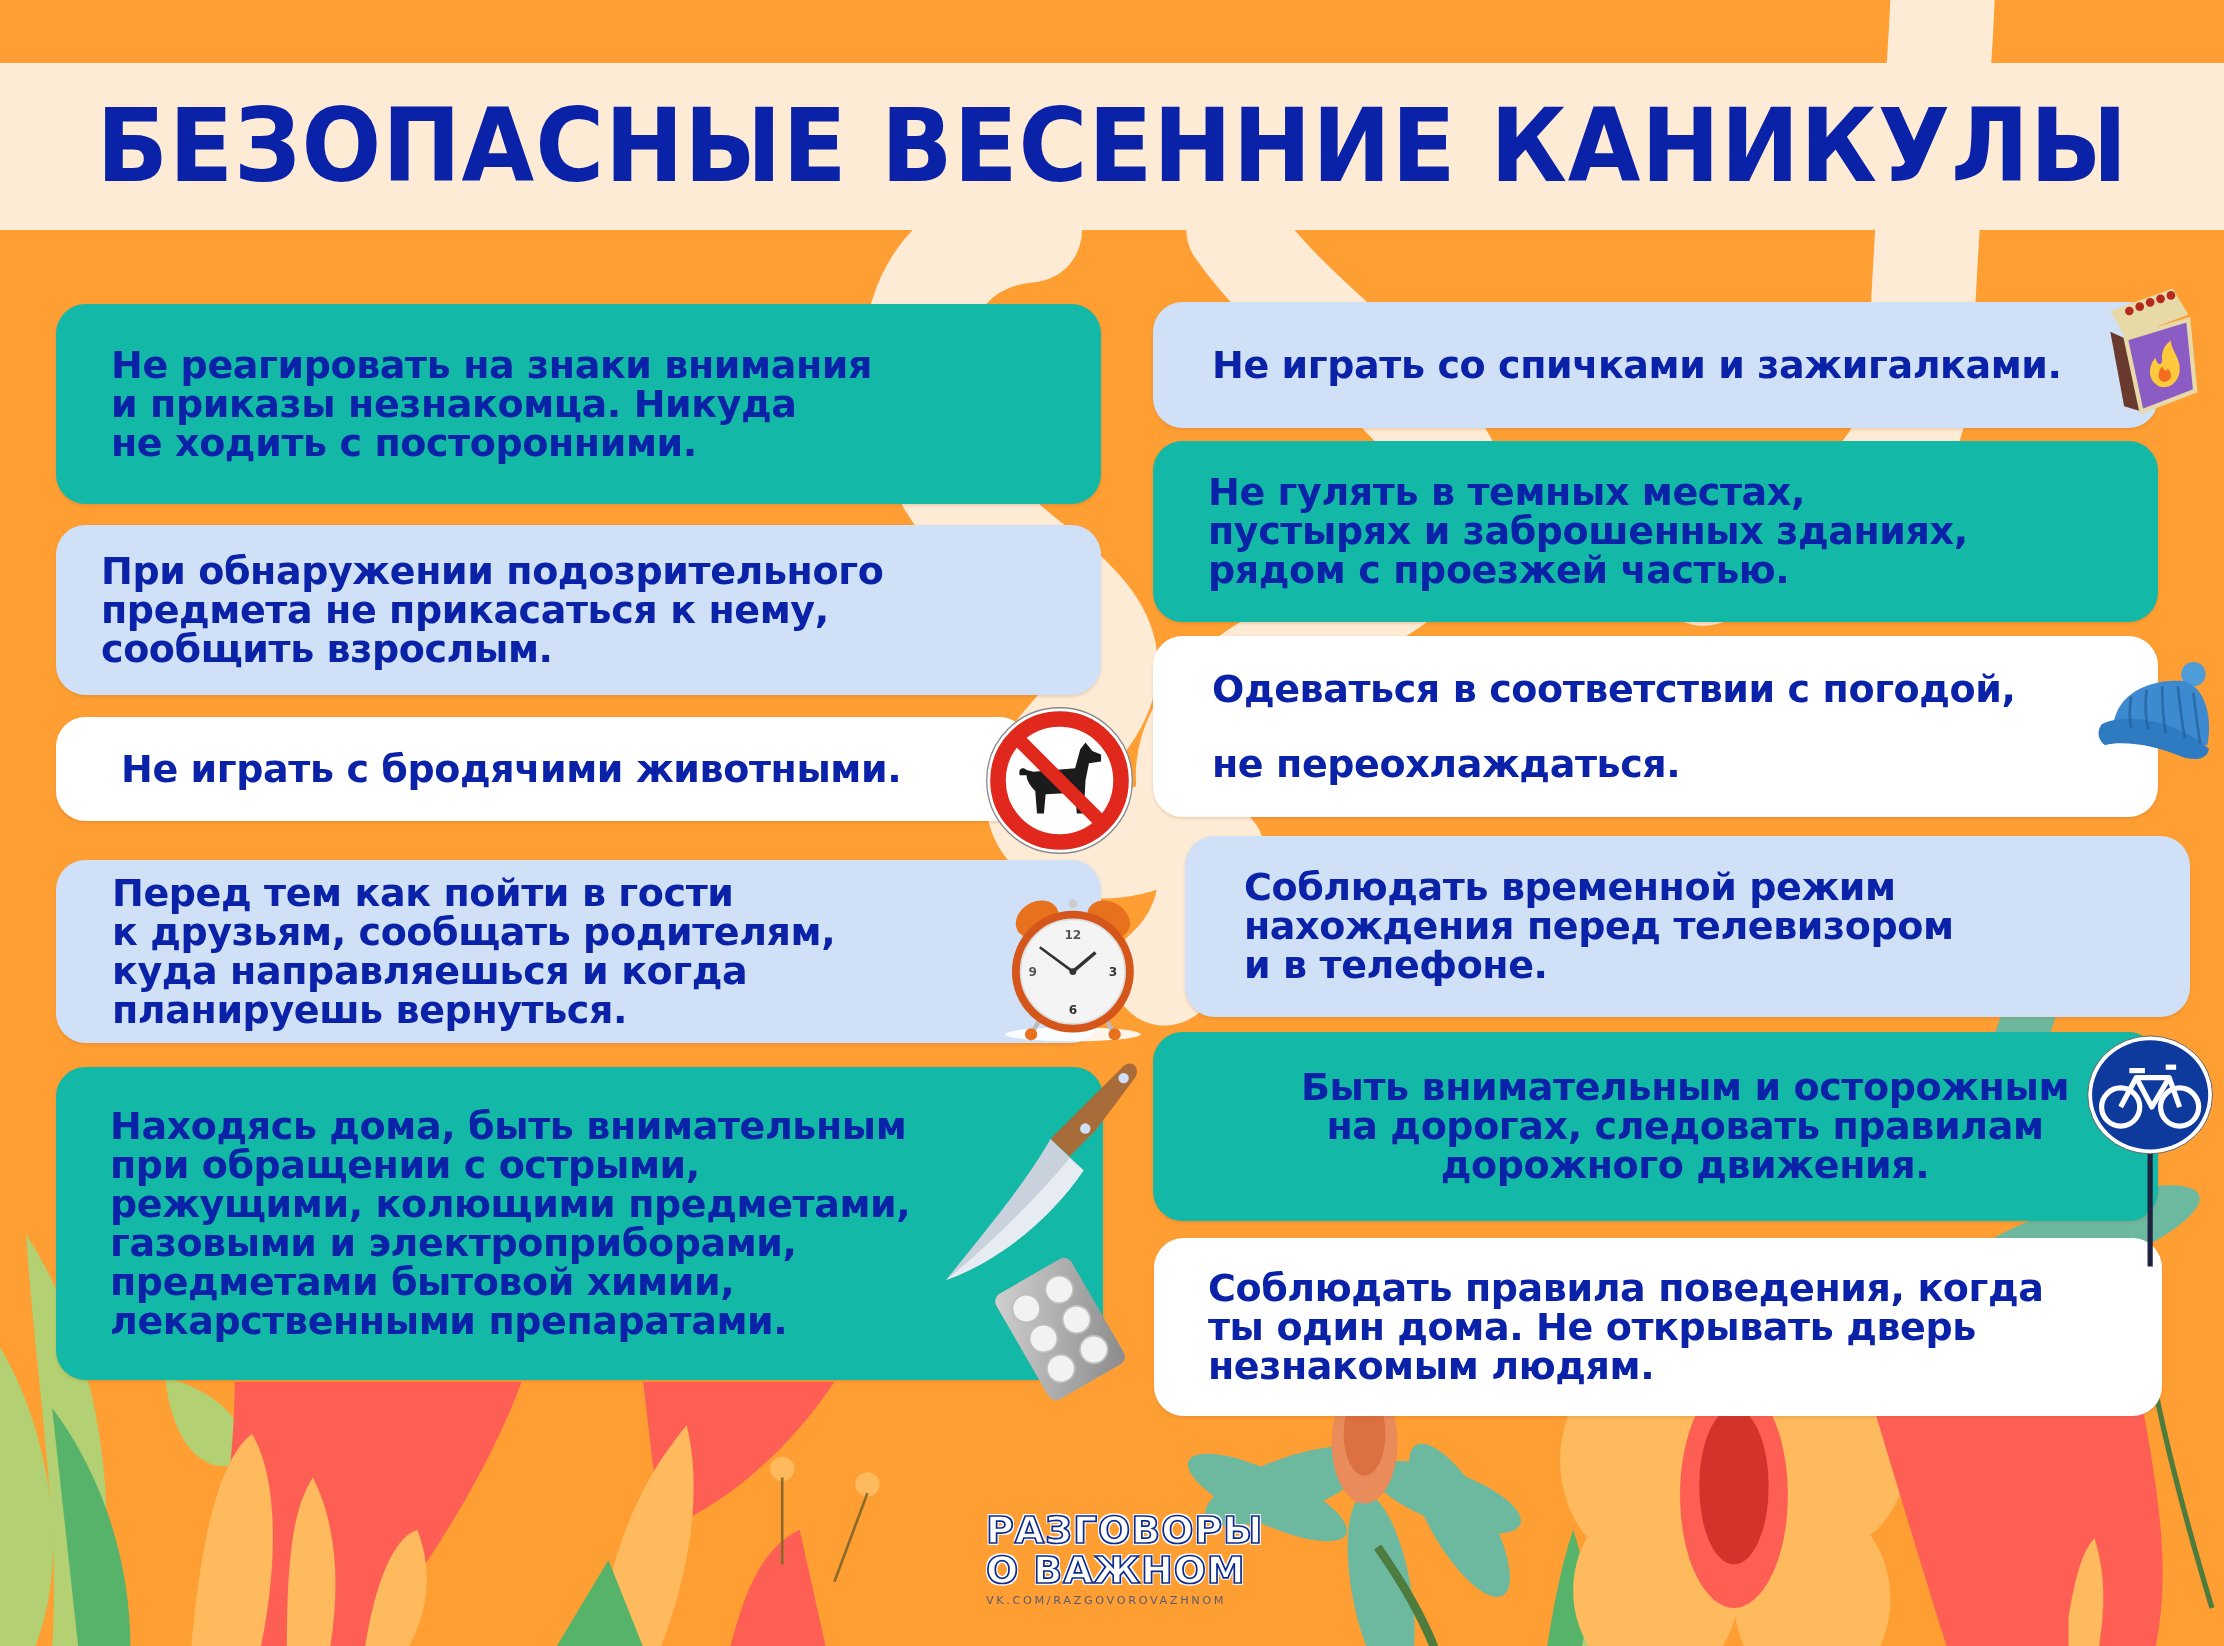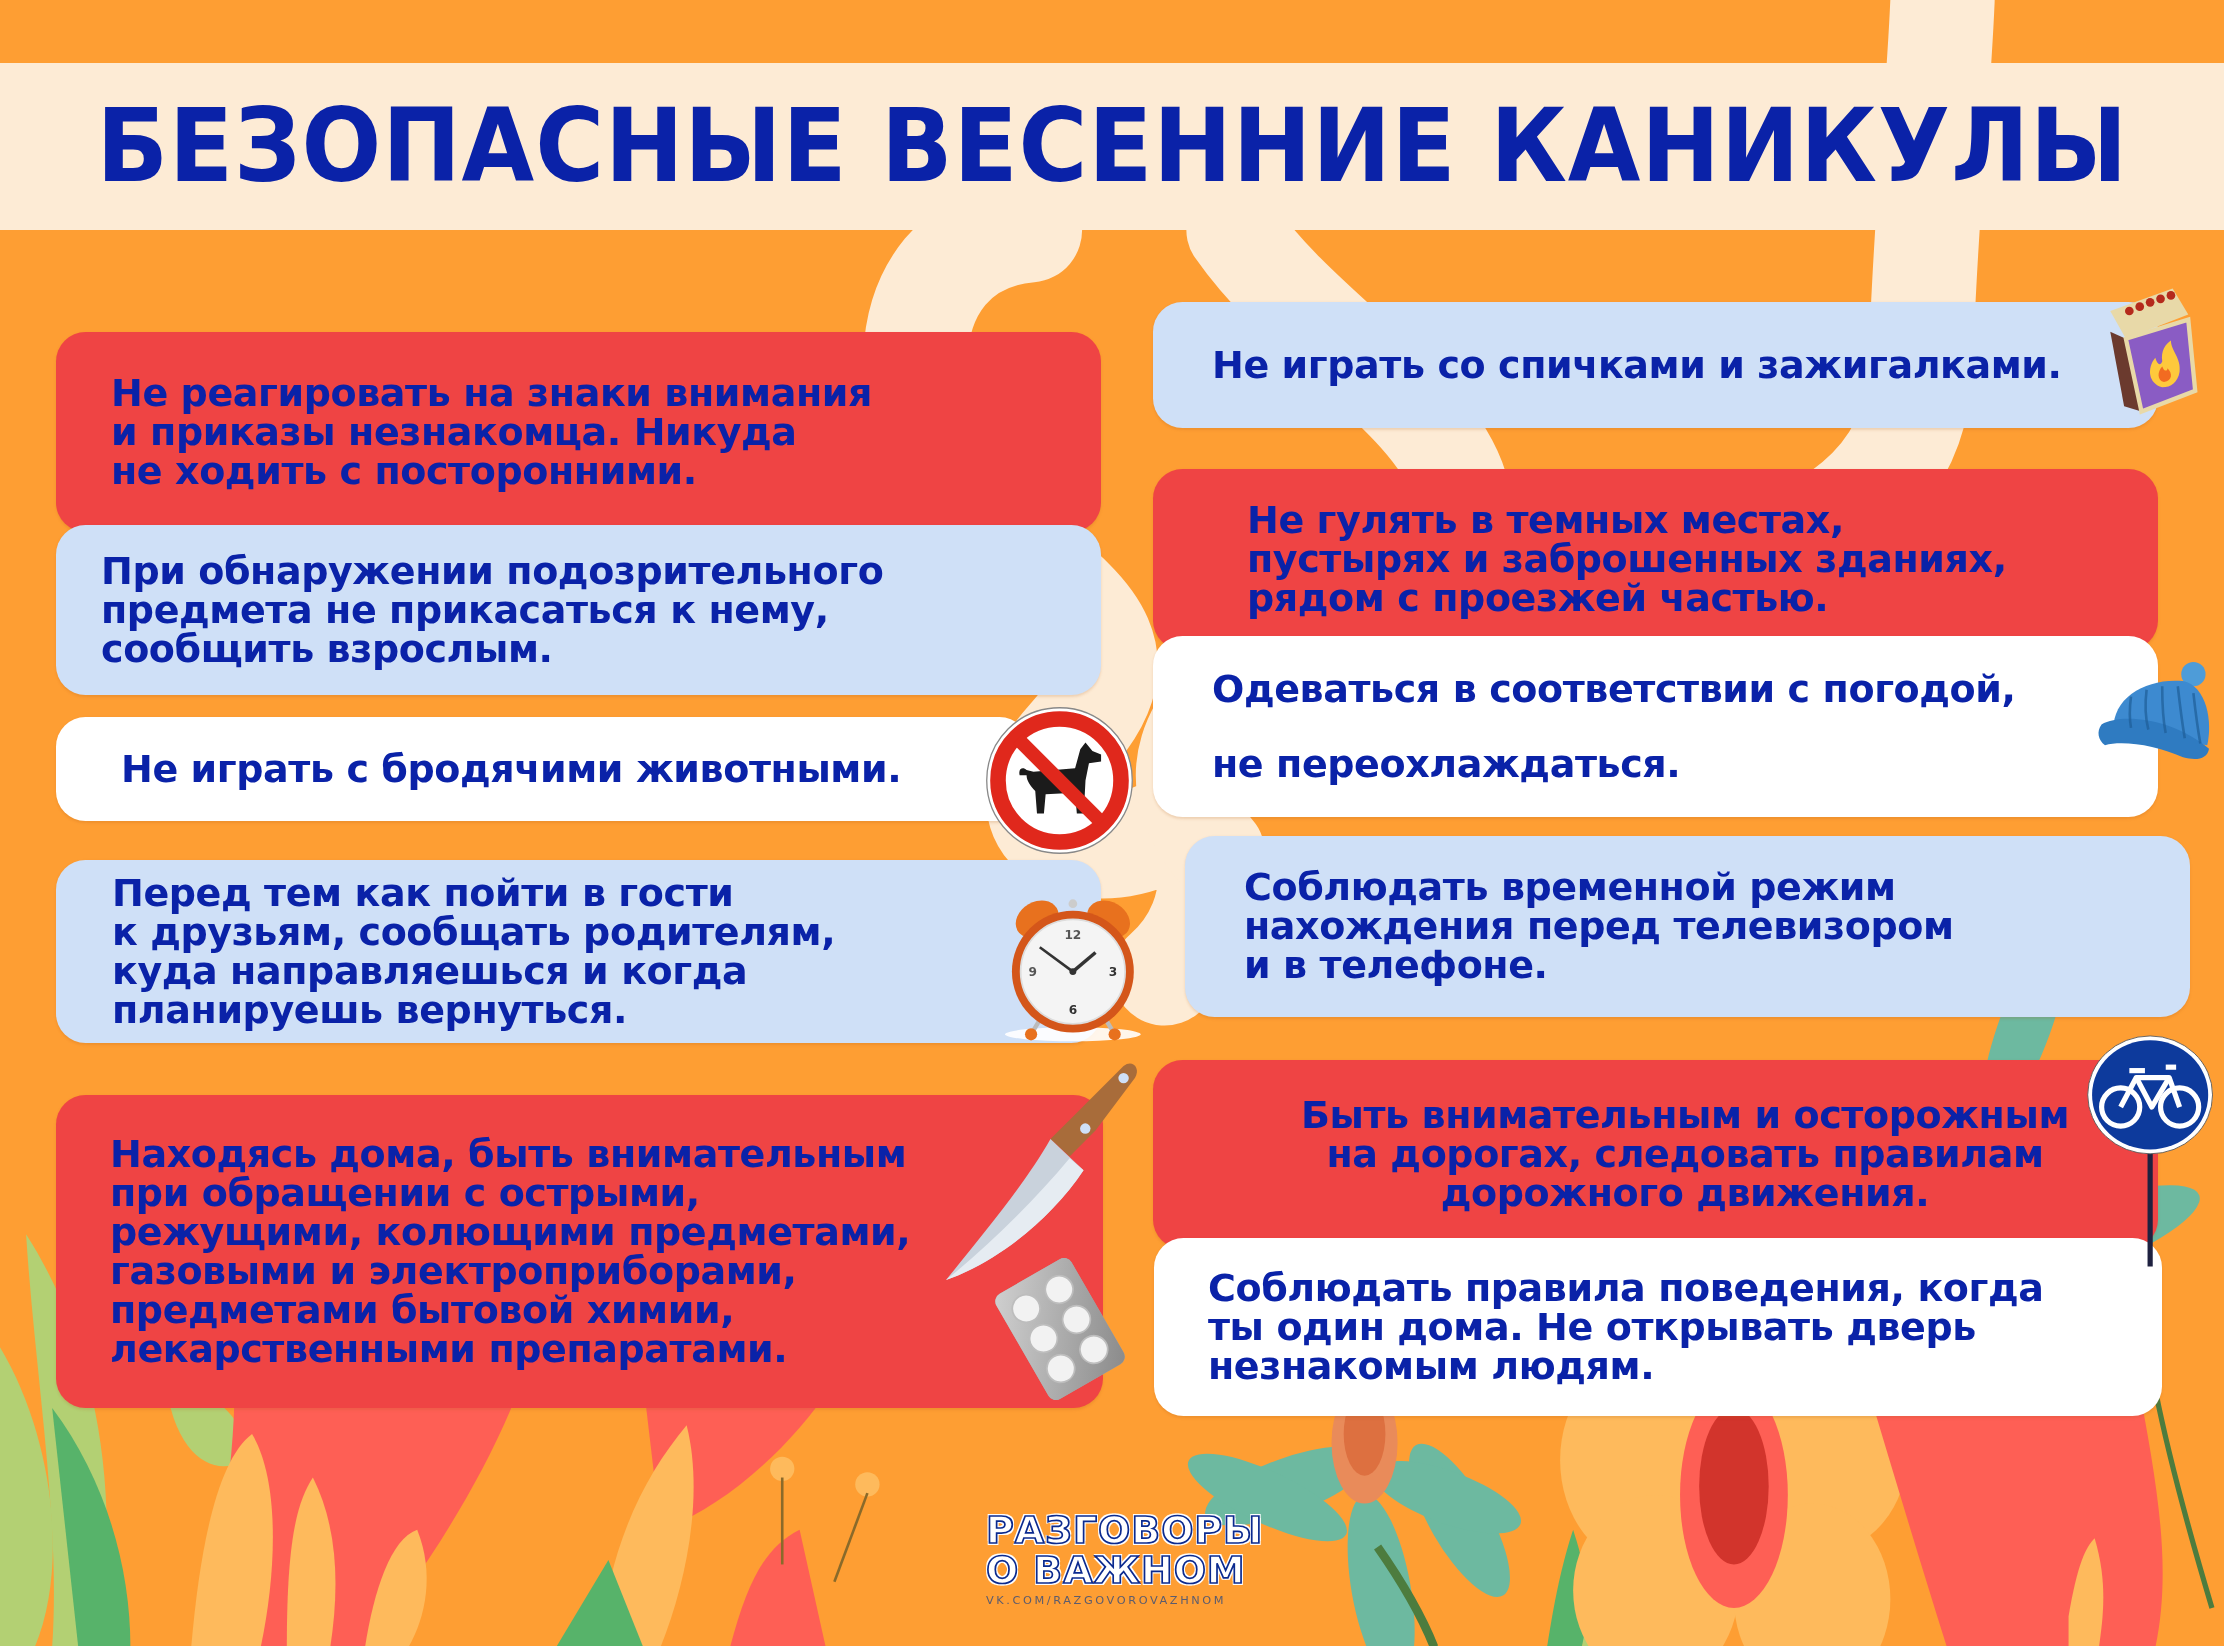--- a/index.html
+++ b/index.html
@@ -33,21 +33,21 @@
       display: flex; flex-direction: column; justify-content: center;
       color: #0A22A8;
       font-family: "DejaVu Sans", "Liberation Sans", sans-serif;
       font-weight: bold;
       font-size: 38px;
       line-height: 39px;
       letter-spacing: -0.4px;
       box-shadow: 0 1.7px 2.6px rgba(170, 90, 20, 0.18);
     }
     .card .line { display: block; white-space: nowrap; }
-    .peach { background: #ef4444; margin-top: 28px; }
+    .peach { background: #14b8a6; }
     .blue  { background: #CFE0F7; }
     .white { background: #FFFFFF; }
     .icon { position: absolute; z-index: 4; }
     .logo {
       position: absolute; left: 986px; top: 1510px; width: 252px; height: 104px;
       z-index: 4; text-align: left;
     }
     .logo-line {
       display: block;
       font-family: "DejaVu Sans", "Liberation Sans", sans-serif;
@@ -165,21 +165,21 @@
   <span class="line">режущими, колющими предметами,</span>
   <span class="line">газовыми и электроприборами,</span>
   <span class="line">предметами бытовой химии,</span>
   <span class="line">лекарственными препаратами.</span>
 </div>
 
 <div class="card blue" style="left:1153px; top:302px; width:1005px; height:126px; padding-left:59px;">
   <span class="line">Не играть со спичками и зажигалками.</span>
 </div>
 
-<div class="card peach" style="left:1153px; top:441px; width:1005px; height:181px; padding-left:94px;">
+<div class="card peach" style="left:1153px; top:441px; width:1005px; height:181px; padding-left:55px;">
   <span class="line">Не гулять в темных местах,</span>
   <span class="line">пустырях и заброшенных зданиях,</span>
   <span class="line">рядом с проезжей частью.</span>
 </div>
 
 <div class="card white" style="left:1153px; top:636px; width:1005px; height:181px; padding-left:59px;gap:36px;">
   <span class="line">Одеваться в соответствии с погодой,</span>
   <span class="line">не переохлаждаться.</span>
 </div>
 

